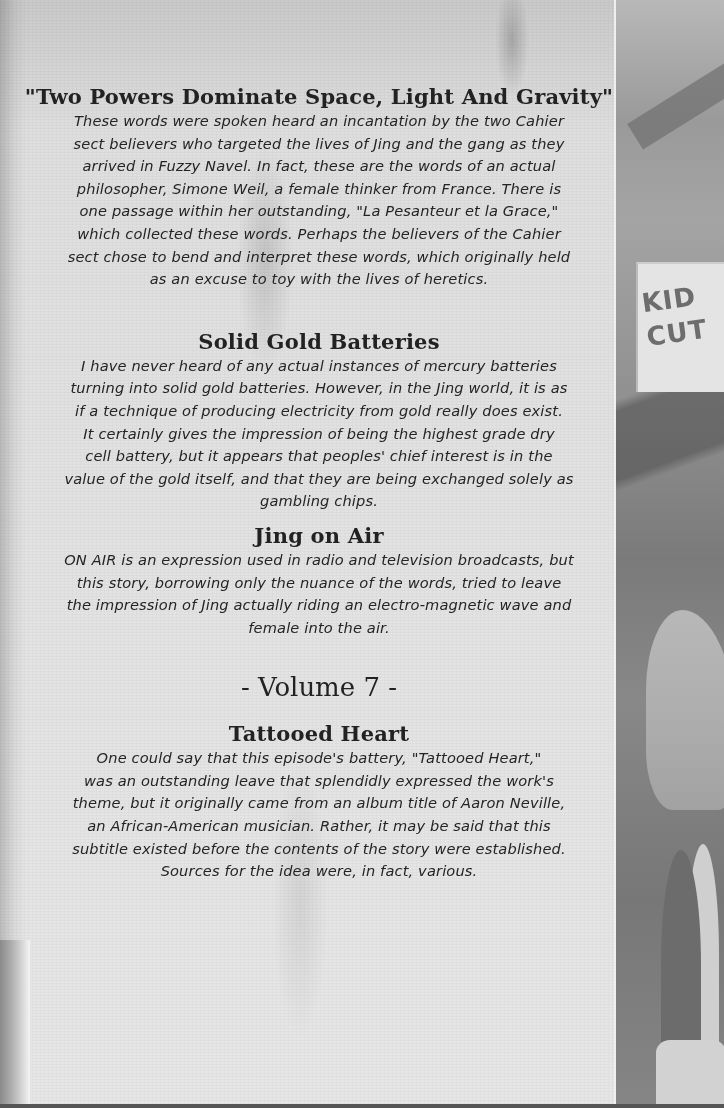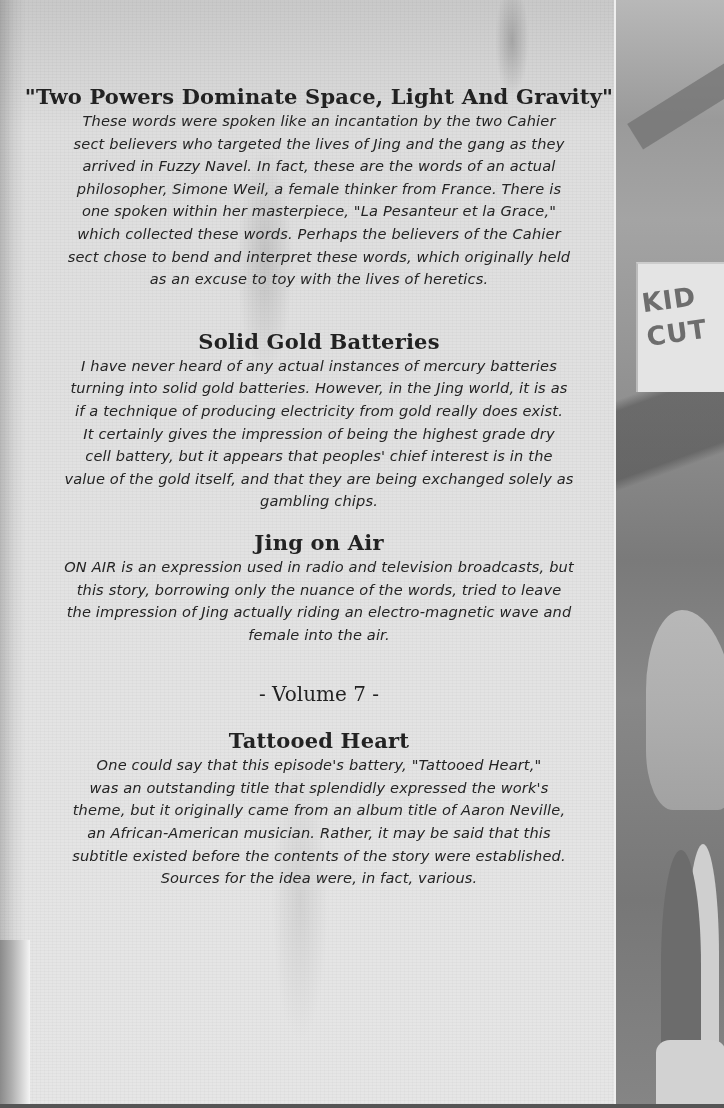--- a/index.html
+++ b/index.html
@@ -154,25 +154,25 @@
       color: #242424;
       margin: 0;
       letter-spacing: 0.15px;
     }
     .body-line {
       display: block;
       white-space: nowrap;
     }
     .s1 { margin-top: 0; }
     .s2 { margin-top: 38px; }
-    .s3 { margin-top: 17px; }
+    .s3 { margin-top: 10px; }
     .volume {
       margin-top: 34px;
       font-family: "DejaVu Serif", serif;
-      font-size: 20px;
+      font-size: 26px;
       line-height: 28px;
       color: #222;
     }
     .s4 { margin-top: 20px; }
   </style>
 </head>
 <body>
 
 <div class="page"></div>
 <div class="left-shadow"></div>
@@ -186,25 +186,25 @@
   <div class="art-shape-1"></div>
   <div class="art-shape-2"></div>
   <div class="art-shape-3"></div>
 </div>
 
 <div class="content">
 
   <section class="section s1">
     <h2 class="heading">"Two Powers Dominate Space, Light And Gravity"</h2>
     <p class="body-text">
-      <span class="body-line">These words were spoken like an incantation by the two Cahier</span>
+      <span class="body-line">These words were spoken heard an incantation by the two Cahier</span>
       <span class="body-line">sect believers who targeted the lives of Jing and the gang as they</span>
       <span class="body-line">arrived in Fuzzy Navel. In fact, these are the words of an actual</span>
       <span class="body-line">philosopher, Simone Weil, a female thinker from France. There is</span>
-      <span class="body-line">one spoken within her masterpiece, "La Pesanteur et la Grace,"</span>
+      <span class="body-line">one passage within her outstanding, "La Pesanteur et la Grace,"</span>
       <span class="body-line">which collected these words. Perhaps the believers of the Cahier</span>
       <span class="body-line">sect chose to bend and interpret these words, which originally held</span>
       <span class="body-line">as an excuse to toy with the lives of heretics.</span>
     </p>
   </section>
 
   <section class="section s2">
     <h2 class="heading">Solid Gold Batteries</h2>
     <p class="body-text">
       <span class="body-line">I have never heard of any actual instances of mercury batteries</span>
@@ -226,21 +226,21 @@
       <span class="body-line">female into the air.</span>
     </p>
   </section>
 
   <div class="volume">- Volume 7 -</div>
 
   <section class="section s4">
     <h2 class="heading">Tattooed Heart</h2>
     <p class="body-text">
       <span class="body-line">One could say that this episode's battery, "Tattooed Heart,"</span>
-      <span class="body-line">was an outstanding title that splendidly expressed the work's</span>
+      <span class="body-line">was an outstanding leave that splendidly expressed the work's</span>
       <span class="body-line">theme, but it originally came from an album title of Aaron Neville,</span>
       <span class="body-line">an African-American musician. Rather, it may be said that this</span>
       <span class="body-line">subtitle existed before the contents of the story were established.</span>
       <span class="body-line">Sources for the idea were, in fact, various.</span>
     </p>
   </section>
 
 </div>
 
 <div class="bottom-edge"></div>

